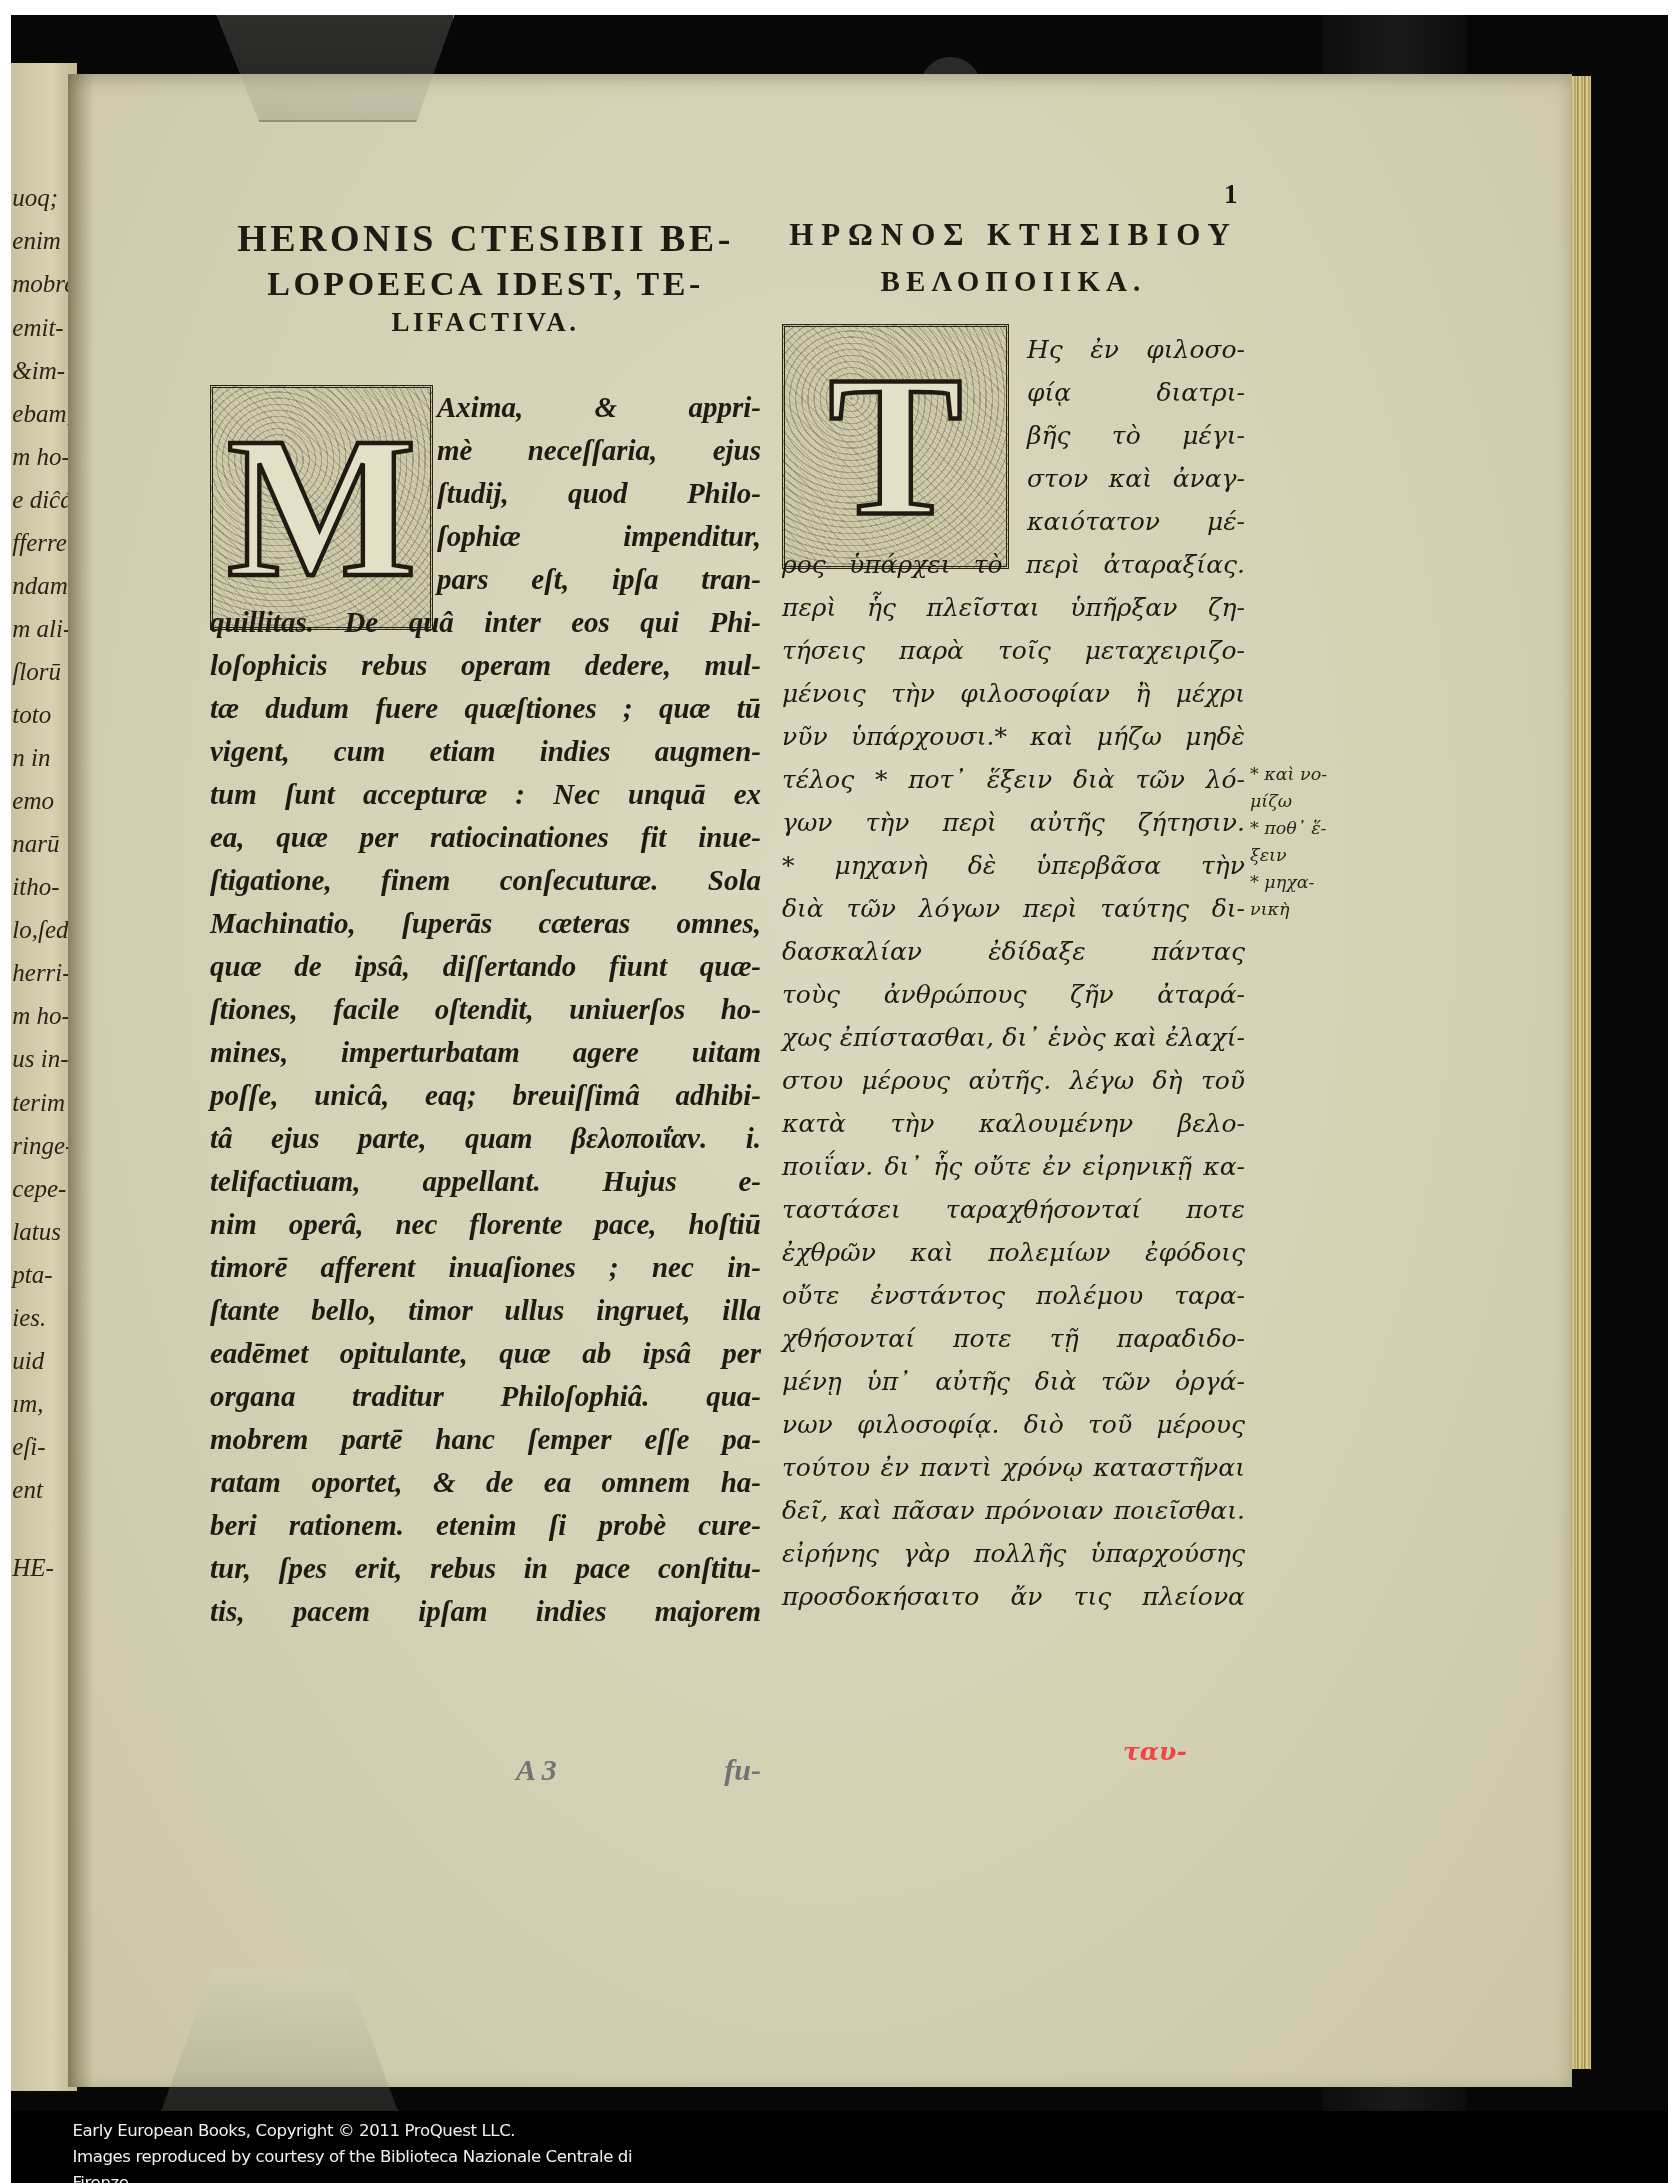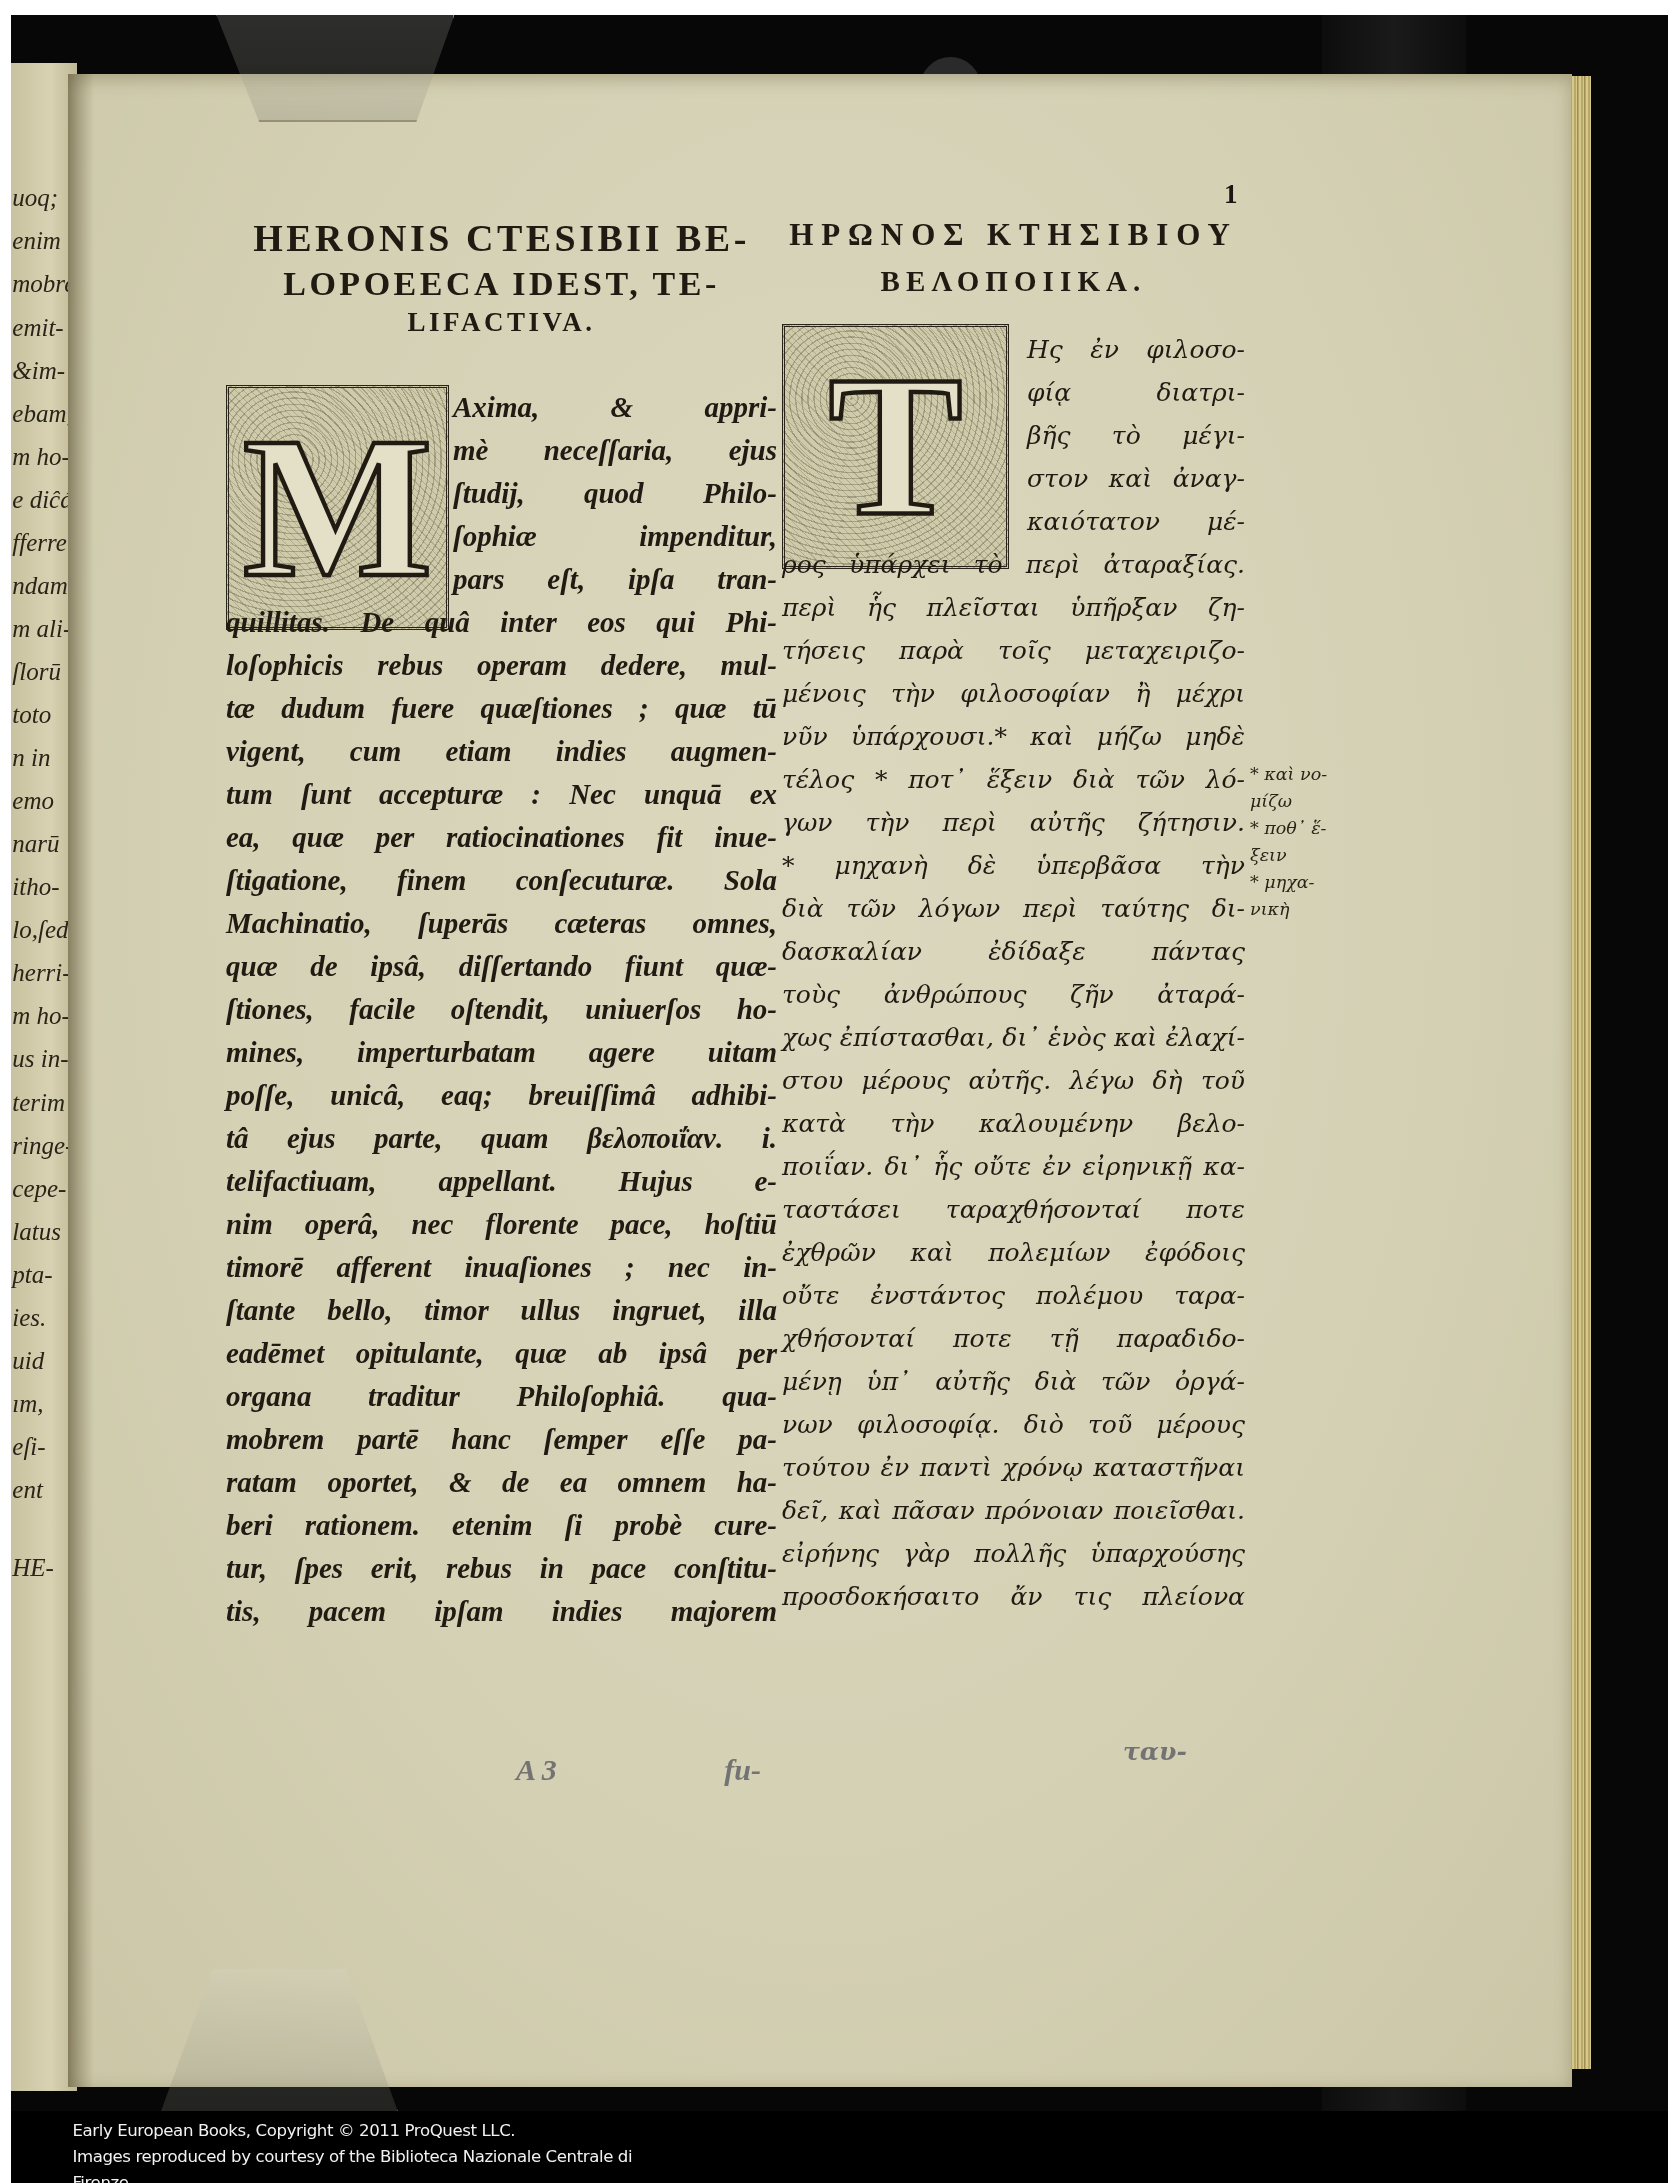--- a/index.html
+++ b/index.html
@@ -47,21 +47,21 @@
   }
   .clip.top { left: 205px; top: 0; height: 105px;
     clip-path: polygon(0 0, 100% 0, 84% 100%, 18% 100%); border-bottom: 2.6px solid rgba(90,80,50,.5);}
   .clip.bottom { left: 149px; top: 1954px; height: 144px;
     clip-path: polygon(22% 0, 78% 0, 100% 100%, 0 100%); }
   .knob { position: absolute; left: 909px; top: 42px; width: 61px; height: 57px;
     border-radius: 31px 31px 0 0; background: #2a2a2a; }
 
   
   .col { position: absolute; color: #1f1a12; }
-  .latin-col { left: 226px; top: 219px; width: 551px; }
+  .latin-col { left: 210px; top: 219px; width: 551px; }
   .greek-col { left: 782px; top: 219px; width: 463px; }
 
   .title-line {
     font-family: "Liberation Serif", serif; text-align: center; letter-spacing: 3.5px;
     font-weight: bold; white-space: nowrap; line-height: 1;
   }
   .lt1 { font-size: 38px; height: 44px; }
   .lt2 { font-size: 34px; height: 42px; margin-top: 4.4px; }
   .lt3 { font-size: 27px; height: 42px; margin-top: 0; }
   .gt1 { font-size: 31px; height: 44px; letter-spacing: 7.9px; }
@@ -93,21 +93,21 @@
   .t-drop { left: 0; top: 105px; width: 227px; height: 245px; }
 
   .sig-line {
     position: absolute; top: 1753px; left: 210px; width: 551px; height: 39px;
     font-family: "Liberation Serif", serif; font-style: italic; font-weight: bold; font-size: 30px; color: #737373;
   }
   .sig-line .sig { position: absolute; left: 306px; }
   .sig-line .catch { position: absolute; right: 0; }
   .greek-catch {
     position: absolute; top: 1737px; left: 1123px; font-family: "DejaVu Serif", serif;
-    font-style: italic; font-weight: bold; font-size: 25px; color: #737373;
+    font-style: italic; font-weight: bold; font-size: 25px; color: #ef4444;
   }
   .folio {
     position: absolute; left: 1224px; top: 179px; font-family: "Liberation Serif", serif;
     font-weight: bold; font-size: 27px; color: #1a1510;
   }
 
   .marginalia {
     position: absolute; left: 1250px; top: 761px; width: 114px;
     font-family: "DejaVu Serif", serif; font-style: italic; font-size: 17.5px; color: #2a2418;
   }

